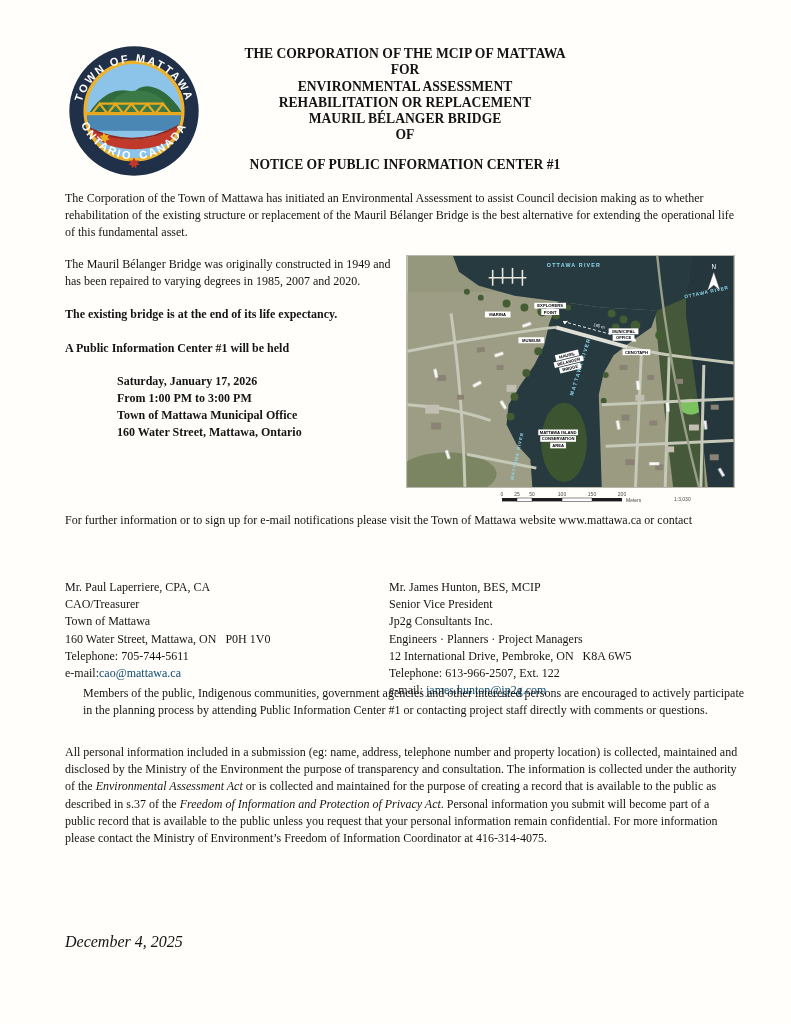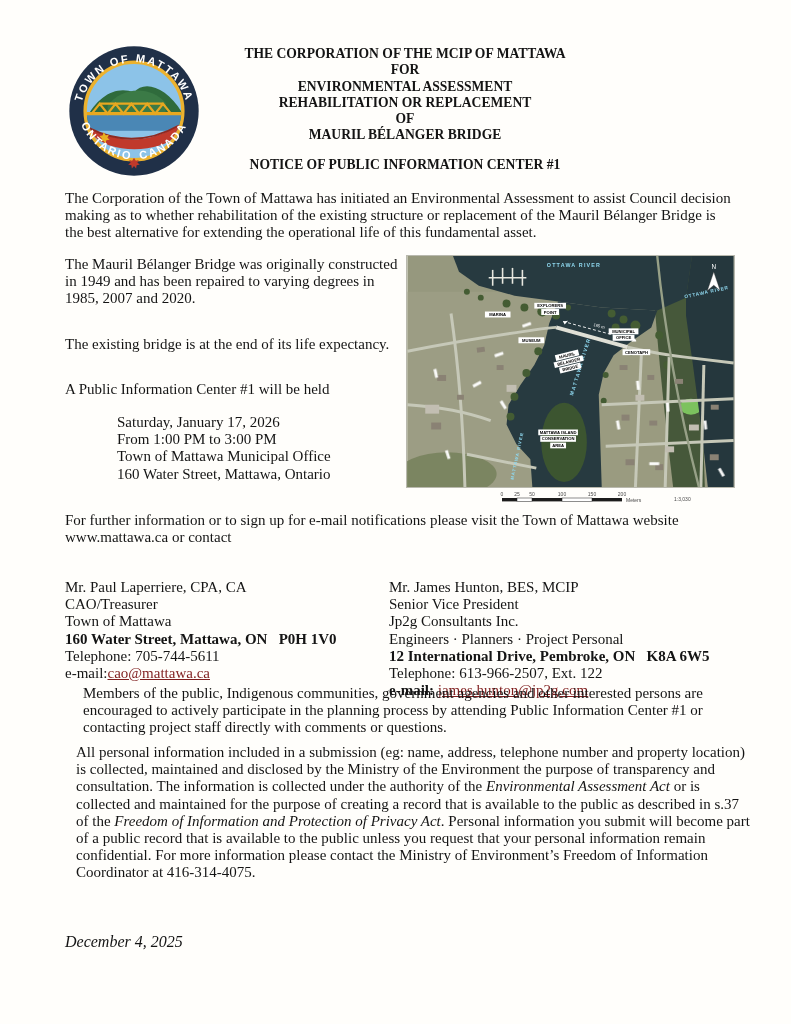--- a/index.html
+++ b/index.html
@@ -13,35 +13,35 @@
     color: #141414;
     overflow: hidden;
   }
   .abs { position: absolute; }
   .hdr {
     left: 170px; top: 46px; width: 470px;
     text-align: center; font-weight: bold;
     font-size: 13.6px; line-height: 16.3px;
   }
   .notice { margin-top: 13px; }
-  .bodytext { font-size: 15px; line-height: 17.2px; }
+  .bodytext { font-size: 12px; line-height: 17.2px; }
   .p-intro  { left: 65px; top: 190px; width: 670px; }
   .left-col { left: 65px; top: 256px; width: 340px; }
-  .left-col p + p { margin-top: 28px; }
-  .event { margin-top: 16px; margin-left: 52px; font-weight: normal; }
+  .left-col p + p { margin-top: 16px; font-weight: bold; }
+  .event { margin-top: 16px; margin-left: 52px; font-weight: bold; }
   .mapfig { left: 406px; top: 255px; width: 329px; }
   .mapfig svg { display: block; }
   .p-further { left: 65px; top: 512px; width: 672px; }
   .contacts { left: 65px; top: 536px; width: 672px; display: flex; margin-top: 43px; }
   .contact-col1 { width: 324px; }
   .contact-col2 { flex: 1; }
-  .pre { white-space: pre-wrap; font-weight: bold; }
-  a.email { color: #7f1d1d; text-decoration: underline; cursor: pointer; }
+  .pre { white-space: pre-wrap; }
+  a.email { color: #0c4a6e; cursor: pointer; }
   .p-part { left: 83px; top: 685px; width: 672px; }
-  .p-priv { left: 76px; top: 744px; width: 674px; }
+  .p-priv { left: 65px; top: 744px; width: 674px; }
   .italic { font-style: italic; }
   .datefoot { left: 65px; top: 933px; font-size: 16px; font-style: italic; }
   .maplabel { font-family: "Liberation Sans", sans-serif; }
 </style>
 </head>
 <body>
 
 <div class="page">
 
   <div class="abs" style="left:68px; top:45px; width:132px; height:132px;">
@@ -81,22 +81,22 @@
       </g>
       <path d="M50,85.5 l1.4,2.2 2.2,-0.5 -1,2 1.8,1.4 -2.4,0.5 -0.4,2.5 -1.6,-1.9 -1.6,1.9 -0.4,-2.5 -2.4,-0.5 1.8,-1.4 -1,-2 2.2,0.5 Z" fill="#c0392b"></path>
     </svg>
   </div>
 
   <div class="abs hdr">
     <div>THE CORPORATION OF THE MCIP OF MATTAWA</div>
     <div>FOR</div>
     <div>ENVIRONMENTAL ASSESSMENT</div>
     <div>REHABILITATION OR REPLACEMENT</div>
+    <div>MAURIL BÉLANGER BRIDGE</div>
     <div>OF</div>
-    <div>MAURIL BÉLANGER BRIDGE</div>
     <div class="notice">NOTICE OF PUBLIC INFORMATION CENTER #1</div>
   </div>
 
   <p class="abs bodytext p-intro">The Corporation of the Town of Mattawa has initiated an Environmental Assessment to assist Council decision making as to whether rehabilitation of the existing structure or replacement of the Mauril Bélanger Bridge is the best alternative for extending the operational life of this fundamental asset.</p>
 
   <div class="abs bodytext left-col">
     <p>The Mauril Bélanger Bridge was originally constructed in 1949 and has been repaired to varying degrees in 1985, 2007 and 2020.</p>
     <p>The existing bridge is at the end of its life expectancy.</p>
     <p>A Public Information Center #1 will be held</p>
     <div class="event">
@@ -294,21 +294,21 @@
       <div>CAO/Treasurer</div>
       <div>Town of Mattawa</div>
       <div class="pre">160 Water Street, Mattawa, ON   P0H 1V0</div>
       <div>Telephone: 705-744-5611</div>
       <div><span>e-mail:</span><a class="email">cao@mattawa.ca</a></div>
     </div>
     <div class="contact-col2">
       <div>Mr. James Hunton, BES, MCIP</div>
       <div>Senior Vice President</div>
       <div>Jp2g Consultants Inc.</div>
-      <div>Engineers · Planners · Project Personal</div>
+      <div>Engineers · Planners · Project Managers</div>
       <div class="pre">12 International Drive, Pembroke, ON   K8A 6W5</div>
       <div>Telephone: 613-966-2507, Ext. 122</div>
       <div><span class="pre">e-mail: </span><a class="email">james.hunton@jp2g.com</a></div>
     </div>
   </div>
 
   <p class="abs bodytext p-part">Members of the public, Indigenous communities, government agencies and other interested persons are encouraged to actively participate in the planning process by attending Public Information Center #1 or contacting project staff directly with comments or questions.</p>
 
   <p class="abs bodytext p-priv"><span>All personal information included in a submission (eg: name, address, telephone number and property location) is collected, maintained and disclosed by the Ministry of the Environment the purpose of transparency and consultation.  The information is collected under the authority of the </span><span class="italic">Environmental Assessment Act</span><span> or is collected and maintained for the purpose of creating a record that is available to the public as described in s.37 of the </span><span class="italic">Freedom of Information and Protection of Privacy Act</span><span>.  Personal information you submit will become part of a public record that is available to the public unless you request that your personal information remain confidential.  For more information please contact the Ministry of Environment’s Freedom of Information Coordinator at 416-314-4075.</span></p>
 

